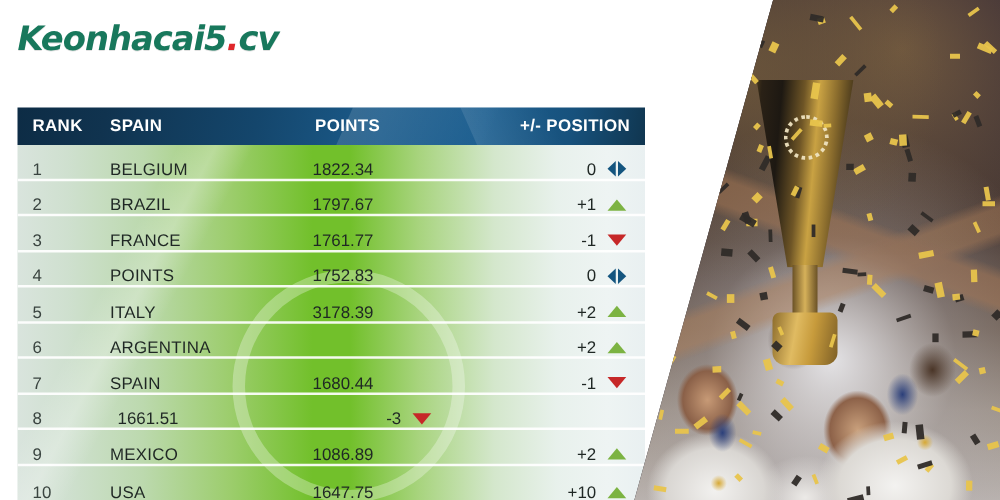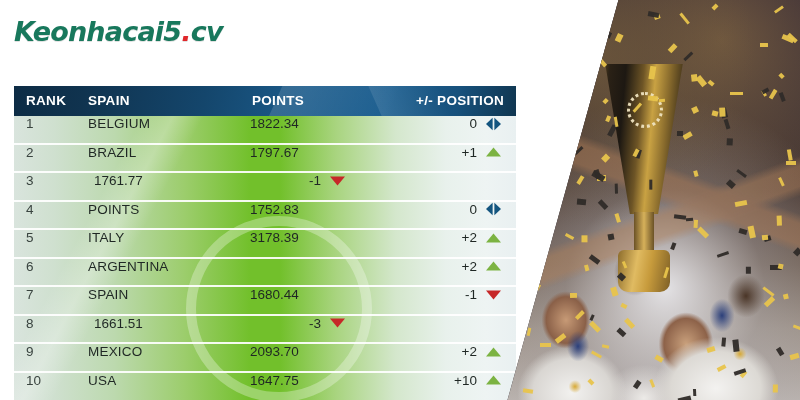--- a/index.html
+++ b/index.html
@@ -80,23 +80,23 @@
     color: #ffffff;
     font-size: 13.5px;
     font-weight: 700;
     letter-spacing: 0.3px;
     line-height: 30px;
   }
 
   .row,
   .table-header {
     display: flex;
-    align-items: flex-start;
+    align-items: flex-end;
     box-sizing: border-box;
-    padding: 0 10px 0 12px;
+    padding: 16px 10px 0 12px;
   }
 
   .c-rank  { width: 62px; flex: 0 0 62px; }
   .c-team  { flex: 1 1 auto; }
   .c-points{ width: 130px; flex: 0 0 130px; }
   .c-delta { width: 122px; flex: 0 0 122px; text-align: right; }
 
   .table-header .c-points { padding-left: 6px; }
   .table-header .c-delta  { padding-right: 2px; }
 
@@ -317,20 +317,21 @@
           <span class="delta-val">+1</span>
           <span class="trend">
             <svg class="tri" width="17" height="12" viewBox="0 0 17 12" aria-hidden="true">
               <path d="M8.5 1.5 L16 10.5 L1 10.5 Z" fill="#7cb342"></path>
             </svg>
           </span>
         </div>
       </div>
       <div class="row">
         <div class="c-rank">3</div>
+        <div class="c-team">FRANCE</div>
         <div class="c-points">1761.77</div>
         <div class="c-delta">
           <span class="delta-val">-1</span>
           <span class="trend">
             <svg class="tri" width="17" height="12" viewBox="0 0 17 12" aria-hidden="true">
               <path d="M8.5 10.5 L1 1.5 L16 1.5 Z" fill="#c62828"></path>
             </svg>
           </span>
         </div>
       </div>
@@ -394,21 +395,21 @@
           <span class="trend">
             <svg class="tri" width="17" height="12" viewBox="0 0 17 12" aria-hidden="true">
               <path d="M8.5 10.5 L1 1.5 L16 1.5 Z" fill="#c62828"></path>
             </svg>
           </span>
         </div>
       </div>
       <div class="row">
         <div class="c-rank">9</div>
         <div class="c-team">MEXICO</div>
-        <div class="c-points">2093.70</div>
+        <div class="c-points">1086.89</div>
         <div class="c-delta">
           <span class="delta-val">+2</span>
           <span class="trend">
             <svg class="tri" width="17" height="12" viewBox="0 0 17 12" aria-hidden="true">
               <path d="M8.5 1.5 L16 10.5 L1 10.5 Z" fill="#7cb342"></path>
             </svg>
           </span>
         </div>
       </div>
       <div class="row">

